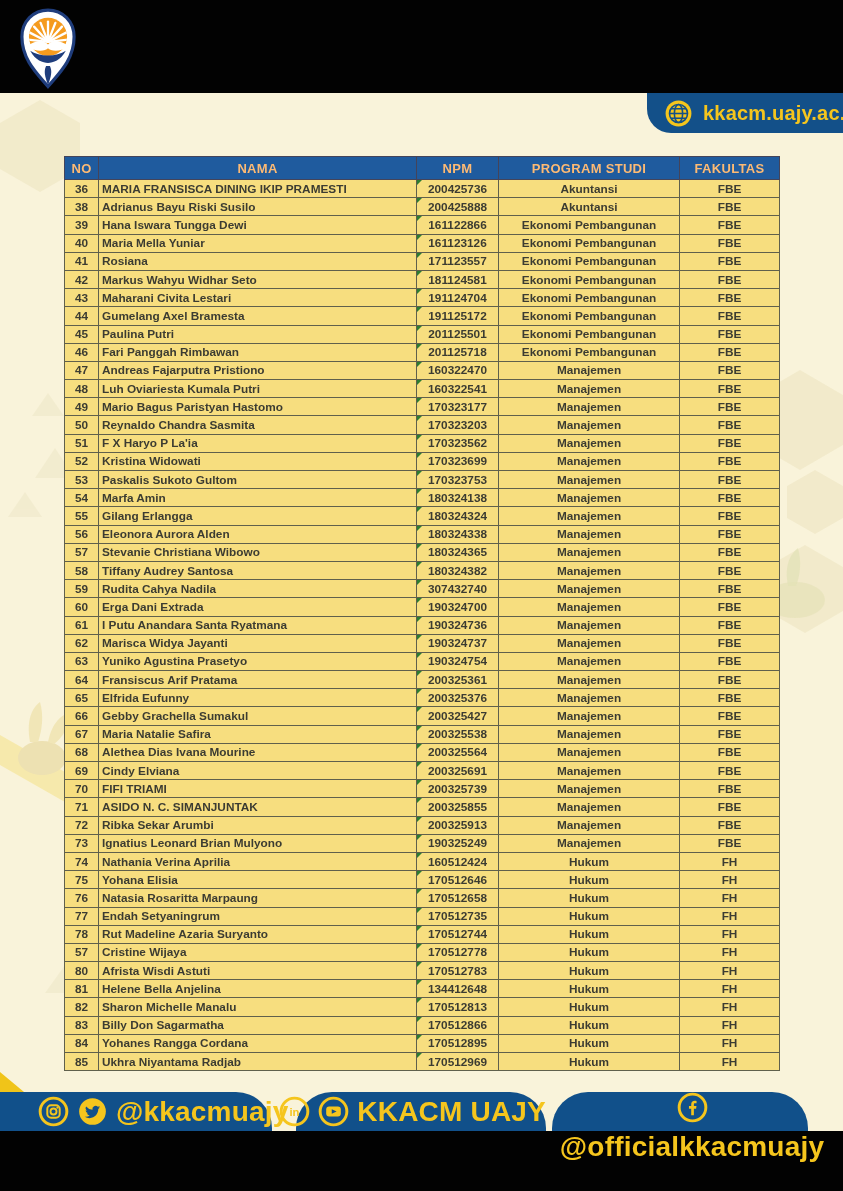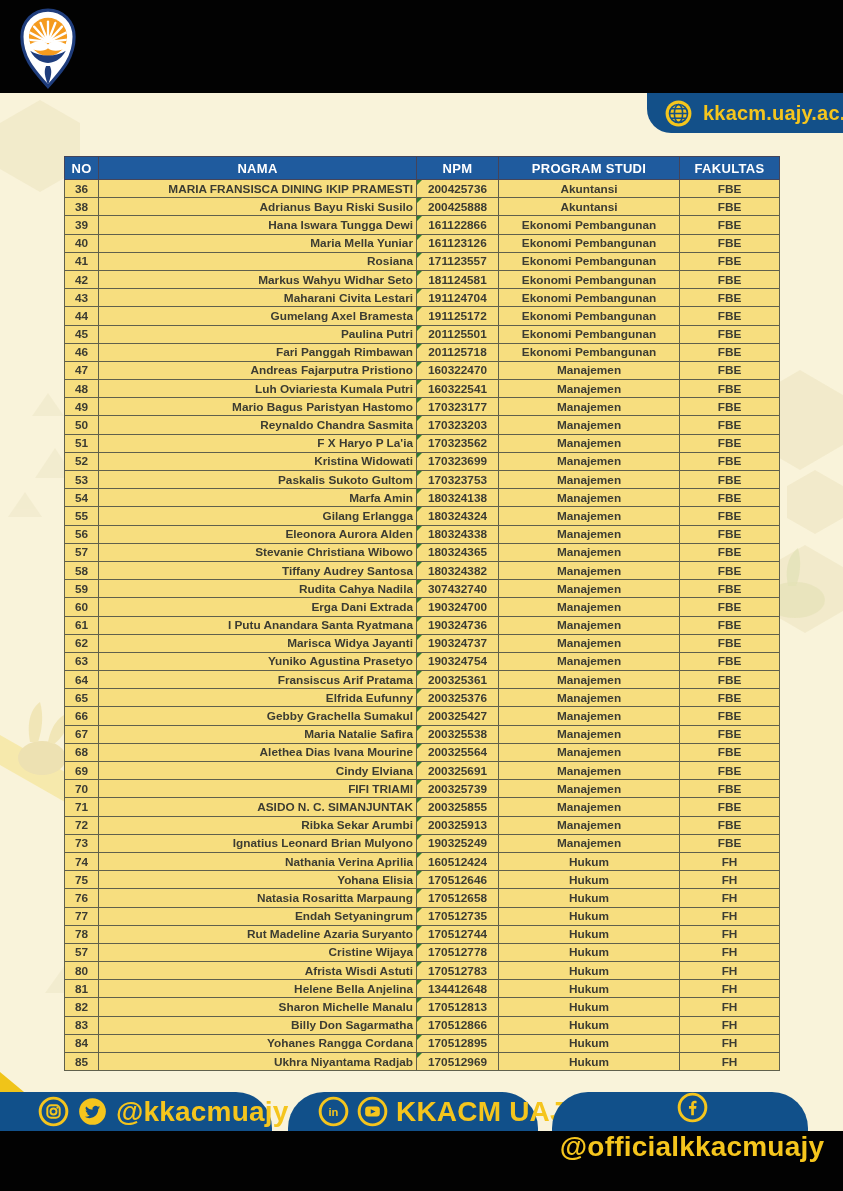--- a/index.html
+++ b/index.html
@@ -16,35 +16,35 @@
   
   .domain-badge{position:absolute;top:93px;right:0;width:196px;height:40px;background:#135089;
     border-radius:0 0 0 24px;display:flex;align-items:center;gap:9px;padding-left:16px;box-sizing:border-box;}
   .domain-badge span{color:#F5C51D;font-weight:bold;font-size:20px;letter-spacing:.2px;}
 
   
   .deco{position:absolute;left:0;top:0;z-index:0;}
 
   
   table.roster{position:absolute;left:64px;top:156px;z-index:2;border-collapse:collapse;table-layout:fixed;width:715px;}
-  table.roster th{background:#1F5B9E;color:#ffffff;font-size:13px;font-weight:bold;height:22px;
+  table.roster th{background:#1F5B9E;color:#fdba74;font-size:13px;font-weight:bold;height:22px;
     border:1px solid #44445a;padding:0 4px;letter-spacing:.3px;}
   table.roster td{background:#F7DE7F;color:#3C3C32;font-size:11.8px;font-weight:bold;height:17.2px;
     border:1px solid #60604C;padding:0 3px;white-space:nowrap;overflow:hidden;}
   td.c-no, td.c-npm, td.c-ps, td.c-fak{text-align:center;}
-  td.c-nama{text-align:right;padding-left:5px;}
+  td.c-nama{text-align:left;padding-left:5px;}
   td.c-npm{position:relative;}
   td.c-npm::before{content:"";position:absolute;left:0;top:0;border-top:5px solid #2E7D32;border-right:5px solid transparent;}
 
   
   .fbadge{position:absolute;top:1092px;height:39px;background:#11508A;z-index:3;
     display:flex;align-items:center;gap:8px;box-sizing:border-box;}
   .fbadge .label{color:#F5C51D;font-weight:bold;font-size:28px;letter-spacing:.2px;white-space:nowrap;}
   .fb1{left:0;width:272px;border-radius:0 36px 0 0;padding-left:38px;}
-  .fb2{left:288px;width:250px;border-radius:36px 36px 0 0;padding-left:30px;}
+  .fb2{left:296px;width:250px;border-radius:36px 36px 0 0;padding-left:30px;justify-content:flex-end;}
   .fb3{left:552px;width:256px;border-radius:36px 36px 0 0;padding-left:24px;flex-direction:column;}
   .sicon{width:31px;height:31px;flex:0 0 auto;}
 </style>
 </head>
 <body>
 
 <div class="page">
 
   <svg class="deco" width="843" height="1191" viewBox="0 0 843 1191">
     <g opacity="0.55" fill="#EDE4C0">

